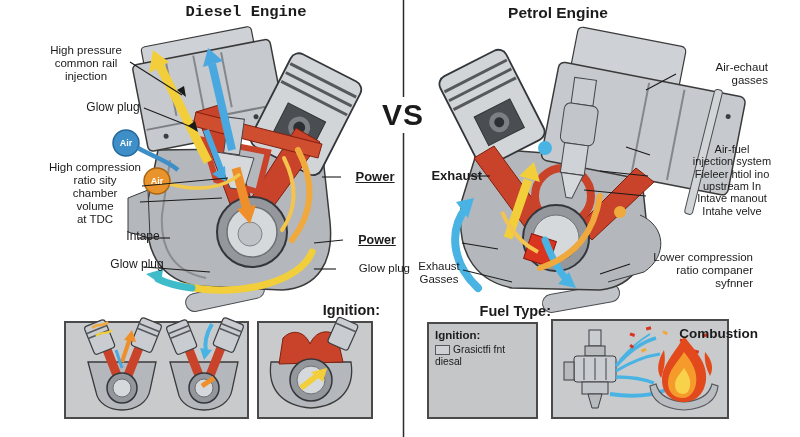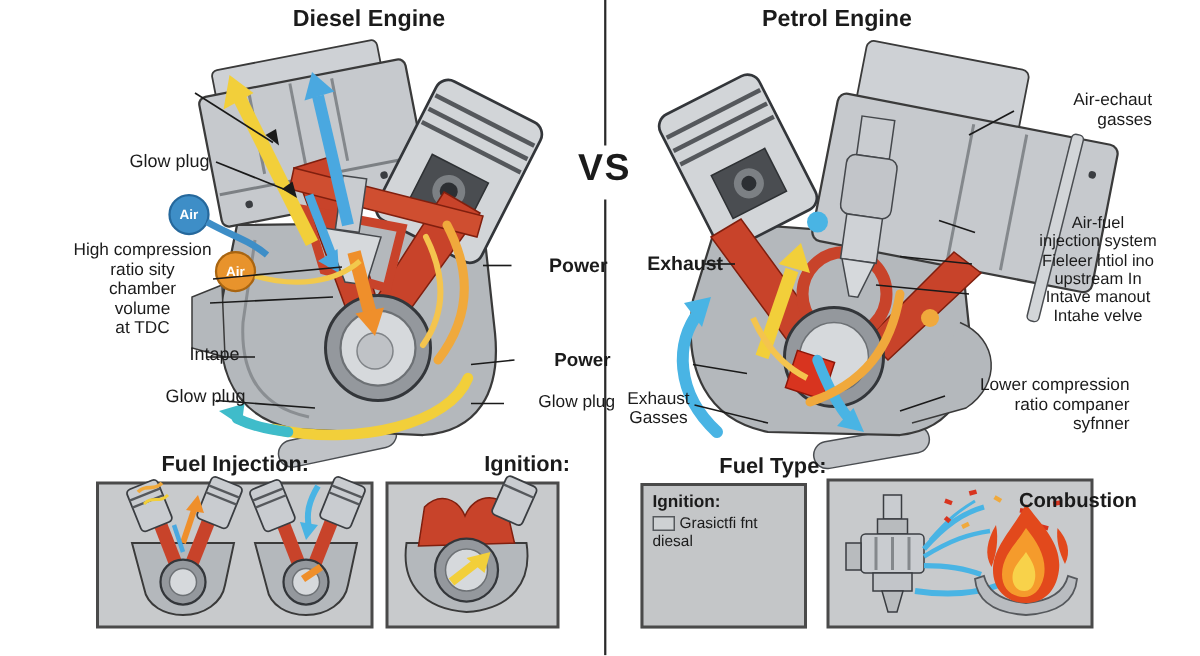--- a/index.html
+++ b/index.html
@@ -4,25 +4,25 @@
 <style>
   html,body{margin:0;padding:0;background:#fff;}
   #stage{position:relative;width:800px;height:437px;background:#ffffff;overflow:hidden;
          font-family:"Liberation Sans","DejaVu Sans",sans-serif;color:#1b1b1b;}
   svg{position:absolute;left:0;top:0;}
   .lbl{position:absolute;white-space:pre-line;line-height:1.12;font-size:11.5px;
        text-align:center;color:#1b1b1b;}
   .lbl.left{text-align:right;}
   .bold{font-weight:bold;}
   .title{font-size:15.5px;font-weight:bold;}
-  .vs{font-size:25px;font-weight:bold;letter-spacing:1px;}
+  .vs{font-size:30px;font-weight:bold;letter-spacing:1px;}
   .badge{font-size:9px;font-weight:bold;color:#ffffff;}
   .panel-title{font-size:14.5px;font-weight:bold;}
   .combust{font-size:13.5px;font-weight:bold;}
-  .power{font-size:13px;font-weight:bold;text-align:right;}
+  .power{font-size:13px;font-weight:bold;text-align:center;text-decoration:underline;}
   #legend-box{position:absolute;left:427px;top:322px;width:111px;height:97px;
       background:#c4c6c8;border:2px solid #4a4a4a;box-sizing:border-box;
       padding:5px 5px 0 6px;font-size:10.3px;line-height:1.18;}
   #legend-box .lg-title{font-weight:bold;font-size:11.5px;margin-bottom:1px;}
   .swatch{display:inline-block;width:13px;height:8px;border:1px solid #6b2a14;
       vertical-align:middle;margin-right:3px;}
   .swatch.sw-spark{background:#e05a33;}
   .swatch.sw-diesel{background:#ced1d3;border-color:#55585c;}
   .lg-text{white-space:pre-line;}
 </style>
@@ -276,24 +276,27 @@
       <path d="M650,386 Q652,408 684,410 Q716,408 718,386 L712,384 Q708,400 684,402 Q660,400 656,384 Z" fill="#b9bcc0" stroke="#55585c" stroke-width="1.2"></path>
       <path d="M684,336 C694,350 708,362 706,380 C704,396 694,402 684,402 C672,402 662,394 662,380 C662,364 676,352 684,336 Z" fill="#e2491c"></path>
       <path d="M664,350 C658,360 656,370 661,378 C664,370 666,360 664,350 Z" fill="#e2491c"></path>
       <path d="M705,352 C712,360 714,368 710,376 C706,368 704,360 705,352 Z" fill="#e2491c"></path>
       <path d="M684,352 C692,362 698,372 696,384 C694,394 688,398 683,398 C674,398 668,392 668,383 C668,370 678,362 684,352 Z" fill="#f59b2c"></path>
       <path d="M684,368 C688,374 691,379 690,386 C689,392 686,394 683,394 C678,394 675,390 675,385 C675,378 680,374 684,368 Z" fill="#f8d24a"></path>
     </g>
   </g>
 </svg>
 
-<div class="lbl title" style="left:156px;top:4px;width:180px;">Diesel Engine</div>
+<div class="lbl title" style="left:156px;top:4px;width:180px;font-family:Liberation Mono, monospace;">Diesel Engine</div>
 <div class="lbl title" style="left:468px;top:4px;width:180px;">Petrol Engine</div>
 <div class="lbl vs" style="left:378px;top:98px;width:50px;">VS</div>
 
+<div class="lbl" style="left:36px;top:44px;width:100px;">High pressure
+common rail
+injection</div>
 <div class="lbl" style="left:73px;top:101px;width:80px;font-size:12px;">Glow plug</div>
 <div class="lbl badge" style="left:113px;top:138px;width:26px;">Air</div>
 <div class="lbl badge" style="left:144px;top:176px;width:26px;">Air</div>
 <div class="lbl" style="left:30px;top:161px;width:130px;">High compression
 ratio sity
 chamber
 volume
 at TDC</div>
 <div class="lbl" style="left:110px;top:230px;width:66px;font-size:12px;">Intape</div>
 <div class="lbl" style="left:95px;top:258px;width:84px;font-size:12px;">Glow plug</div>
@@ -309,21 +312,20 @@
 Fieleer htiol ino
 upstream In
 Intave manout
 Intahe velve</div>
 <div class="lbl" style="left:408px;top:260px;width:62px;">Exhaust
 Gasses</div>
 <div class="lbl left" style="left:633px;top:251px;width:120px;">Lower compression
 ratio companer
 syfnner</div>
 
-<div class="lbl panel-title left" style="left:66px;top:302px;width:140px;">Fuel Injection:</div>
 <div class="lbl panel-title left" style="left:280px;top:302px;width:100px;">Ignition:</div>
 <div class="lbl panel-title left" style="left:441px;top:303px;width:110px;">Fuel Type:</div>
 <div class="lbl combust left" style="left:648px;top:326px;width:90px;padding-left:20px;">Combustion</div>
 
 <div id="legend-box">
   <div class="lg-title">Ignition:</div>
   <div><span class="swatch sw-diesel"></span><span class="lg-text">Grasictfi fnt
 diesal</span></div>
 </div>
 

